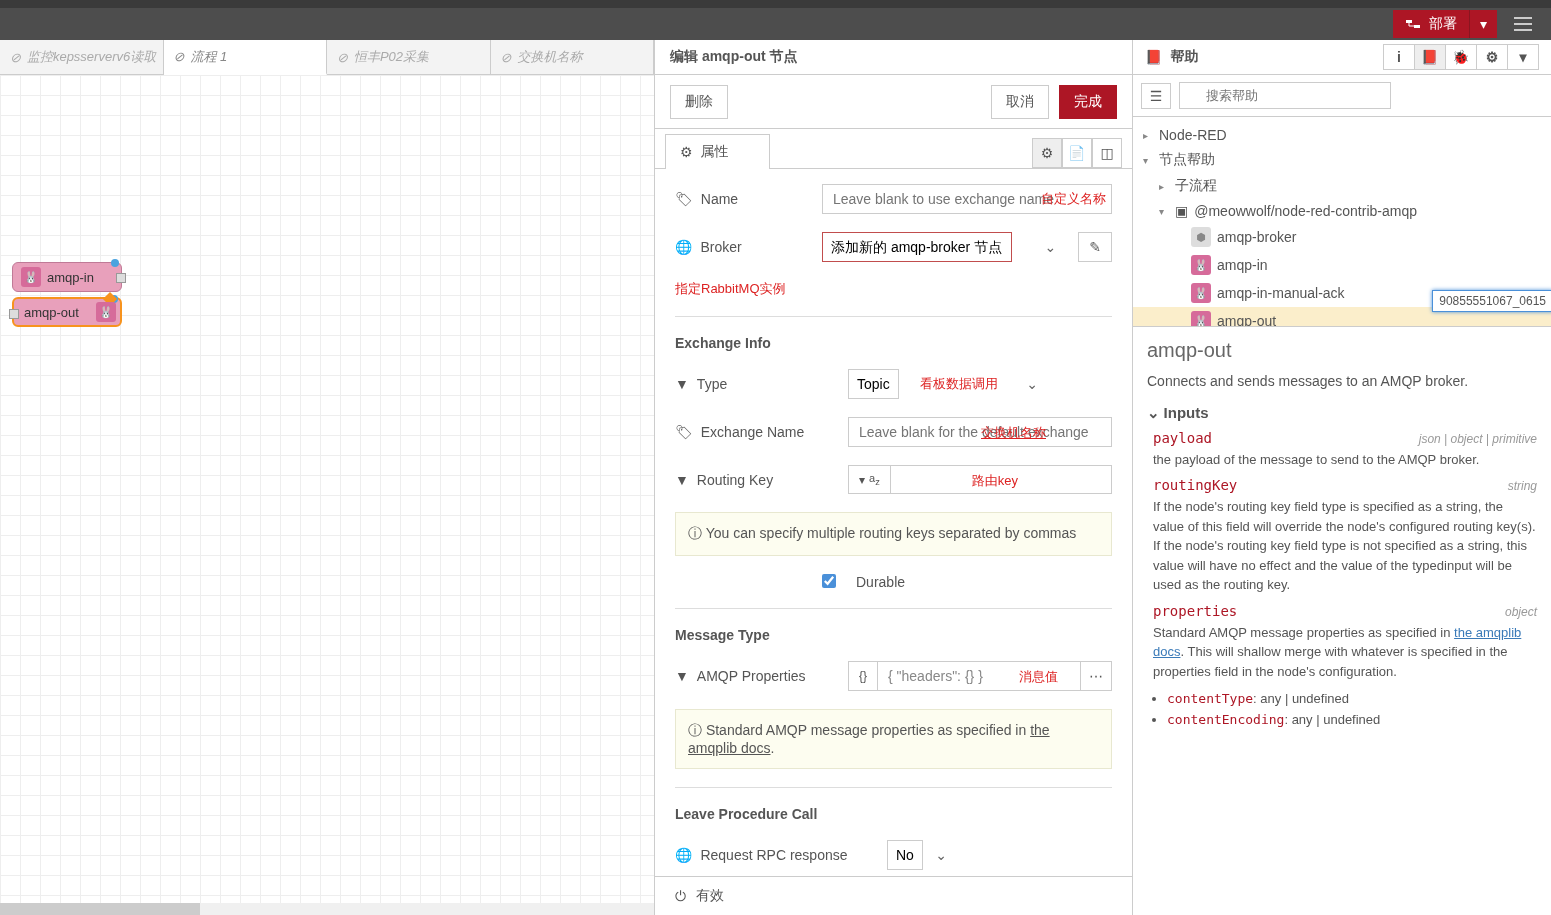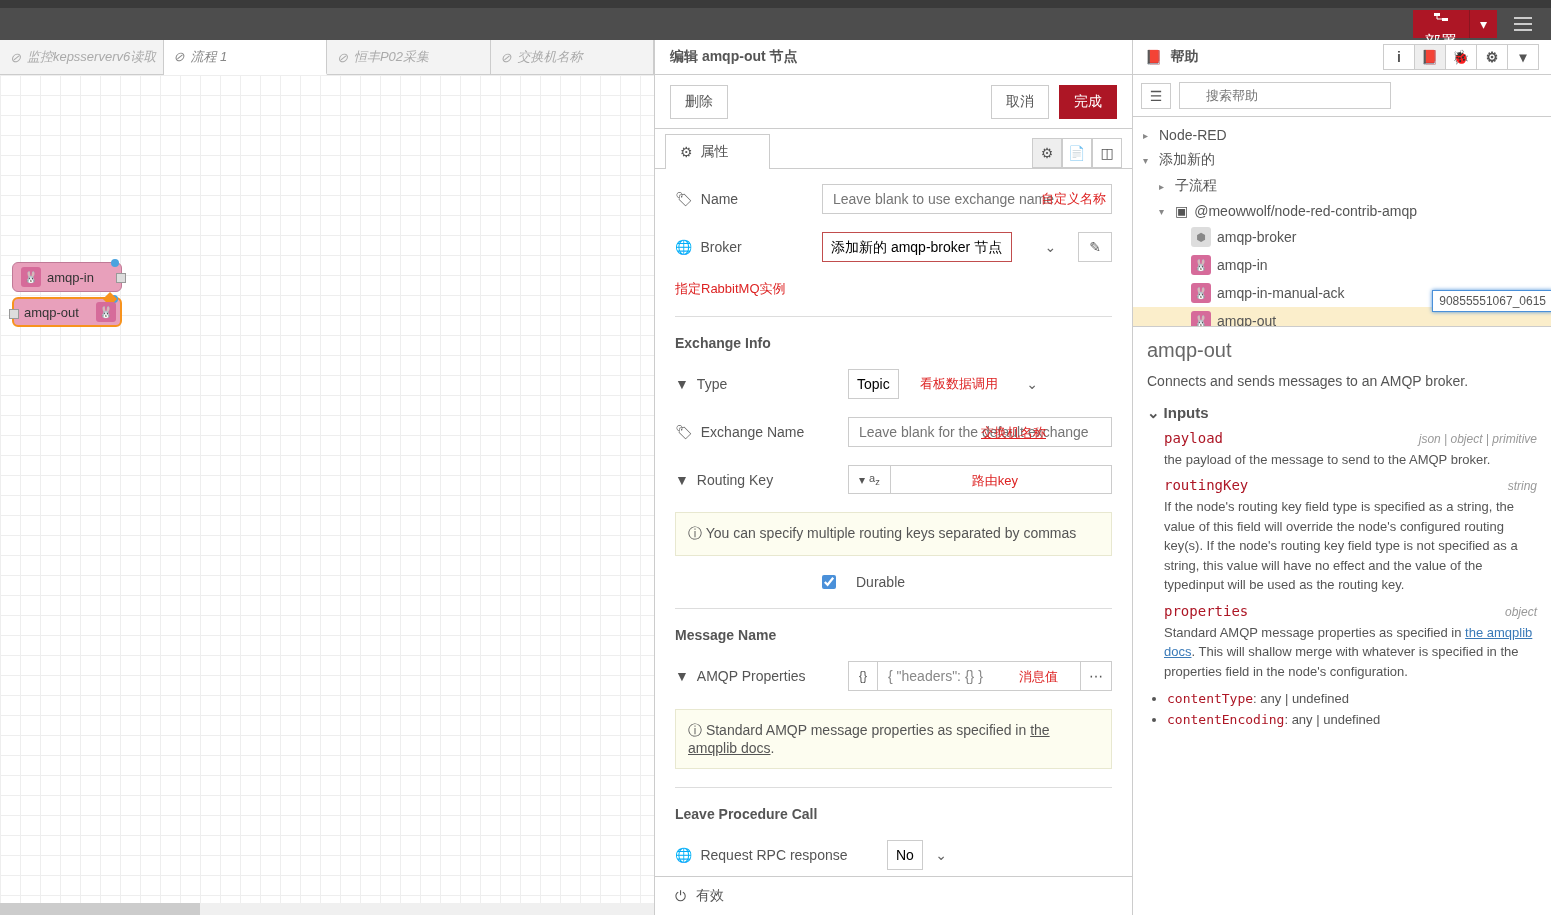--- a/index.html
+++ b/index.html
@@ -1,18 +1,18 @@
 <!DOCTYPE html>
 <html><head>
 <meta charset="utf-8">
 <style>
 * { box-sizing: border-box; margin: 0; padding: 0; }
 body { font-family: "Helvetica Neue", Arial, sans-serif; font-size: 14px; color: #555; background: #fff; overflow: hidden; }
 .topbar { height: 40px; background: #4d4d4d; border-top: 8px solid #3a3a3a; display: flex; align-items: center; justify-content: flex-end; padding-right: 10px; gap: 0; }
-.deploy-btn { background: #ad1625; color: #fff; border: none; height: 28px; padding: 0 12px; display: flex; align-items: center; gap: 8px; cursor: pointer; font-size: 16px; flex-direction: column; }
+.deploy-btn { background: #ad1625; color: #fff; border: none; height: 28px; padding: 0 12px; display: flex; align-items: center; gap: 8px; cursor: pointer; font-size: 14px; }
 .deploy-caret { background: #ad1625; color: #fff; border-left: 1px solid #8a1520; height: 28px; width: 28px; display: flex; align-items: center; justify-content: center; cursor: pointer; }
 .hamburger { color: #ccc; width: 36px; height: 28px; display: flex; align-items: center; justify-content: center; cursor: pointer; margin-left: 8px; }
 .main-container { display: flex; height: calc(915px - 40px); }
 .workspace-col { flex: 0 0 655px; display: flex; flex-direction: column; border-right: 1px solid #ccc; }
 .tabs-bar { height: 35px; display: flex; border-bottom: 1px solid #ccc; background: #f3f3f3; }
 .ws-tab { flex: 1; display: flex; align-items: center; gap: 6px; padding: 0 10px; border-right: 1px solid #ccc; color: #aaa; font-style: italic; cursor: pointer; font-size: 13px; overflow: hidden; white-space: nowrap; }
 .ws-tab.active { background: #fff; color: #888; border-bottom: 2px solid #fff; margin-bottom: -1px; font-style: italic; }
 .ws-canvas { flex: 1; background: #fff; background-image: linear-gradient(#eee 1px, transparent 1px), linear-gradient(90deg, #eee 1px, transparent 1px); background-size: 20px 20px; position: relative; }
 .flow-node { position: absolute; width: 110px; height: 30px; border-radius: 6px; display: flex; align-items: center; padding: 0 8px; font-size: 13px; color: #333; }
 .flow-node-in { top: 187px; left: 12px; background: #e8a0bb; border: 1px solid #c07a97; }
@@ -43,21 +43,21 @@
 .select-wrap { flex: 1; position: relative; }
 .select-caret { position: absolute; right: 10px; top: 50%; transform: translateY(-50%); pointer-events: none; color: #666; }
 .section-title { font-weight: bold; margin: 12px 0 18px; }
 .hr { border: none; border-top: 1px solid #ddd; margin: 12px 0 18px; }
 .note-box { background: #fdfdf0; border: 1px solid #e8e8d0; padding: 12px; color: #555; margin-bottom: 18px; }
 .annot { color: #d22; font-size: 13px; position: absolute; }
 .typed-input { display: flex; flex: 1; }
 .typed-btn { border: 1px solid #ccc; border-right: none; padding: 6px 10px; background: #fff; display: flex; align-items: center; gap: 4px; font-size: 12px; }
 .typed-main { flex: 1; border: 1px solid #ccc; padding: 6px 10px; }
 .typed-expand { border: 1px solid #ccc; border-left: none; padding: 6px 8px; cursor: pointer; }
-.checkbox-row { display: flex; align-items: center; }
+.checkbox-row { display: flex; align-items: flex-start; }
 .cb { width: 14px; height: 14px; accent-color: #4a90d9; }
 .ed-footer { border-top: 1px solid #ccc; padding: 10px 20px; display: flex; align-items: center; gap: 10px; background: #fff; }
 .help-col { flex: 1; display: flex; flex-direction: column; }
 .help-header { height: 35px; border-bottom: 1px solid #ccc; display: flex; align-items: center; padding: 0 12px; gap: 8px; font-weight: bold; }
 .help-header .icons { margin-left: auto; display: flex; gap: 0; }
 .h-icon { width: 32px; height: 26px; border: 1px solid #ccc; display: flex; align-items: center; justify-content: center; cursor: pointer; margin-left: -1px; }
 .h-icon.active { background: #eee; }
 .help-search-row { height: 42px; border-bottom: 1px solid #ccc; display: flex; align-items: center; padding: 0 8px; gap: 8px; }
 .help-list-toggle { width: 30px; height: 26px; border: 1px solid #ccc; display: flex; align-items: center; justify-content: center; }
 .help-search { flex: 1; border: 1px solid #ccc; padding: 5px 8px 5px 26px; font-size: 13px; position: relative; }
@@ -69,21 +69,21 @@
 .tree-item.lv3 { padding-left: 58px; }
 .tree-item.sel { background: #fbeecb; }
 .tree-caret { width: 10px; color: #888; font-size: 10px; }
 .tn-icon { width: 20px; height: 20px; border-radius: 3px; display: flex; align-items: center; justify-content: center; font-size: 11px; color: #fff; }
 .tn-pink { background: #d66b9a; }
 .tn-grey { background: #ddd; color: #888; }
 .help-content { flex: 1; overflow-y: auto; padding: 12px 14px; font-size: 14px; position: relative; }
 .help-content h2 { font-size: 20px; color: #666; margin-bottom: 10px; font-weight: normal; }
 .help-content p { margin-bottom: 12px; line-height: 1.4; color: #555; }
 .help-content h3 { font-size: 15px; margin: 8px 0; display: flex; align-items: center; gap: 4px; cursor: pointer; }
-.help-content dl { margin-left: 17px; }
+.help-content dl { margin-left: 6px; }
 .help-content dt { display: flex; justify-content: space-between; align-items: baseline; margin-top: 6px; }
 .help-content dt .pname { color: #ad1625; font-family: monospace; }
 .help-content dt .ptype { color: #999; font-style: italic; font-size: 12px; }
 .help-content dd { color: #555; font-size: 13px; line-height: 1.5; margin: 4px 0 8px; }
 .help-content a { color: #3a7ab8; text-decoration: underline; }
 .help-content ul { margin-left: 20px; }
 .help-content li { font-size: 13px; color: #555; line-height: 1.6; }
 .help-content code { font-family: monospace; color: #ad1625; }
 .tooltip-box { position: absolute; top: 290px; right: -2px; background: #fff; border: 1px solid #4a90d9; box-shadow: 0 0 4px #4a90d9; padding: 3px 6px; font-size: 12px; z-index: 10; }
 .icon { display: inline-flex; }
@@ -240,21 +240,21 @@
       <div class="note-box">
         <span>ⓘ</span> <span>You can specify multiple routing keys separated by commas</span>
       </div>
 
       <div class="form-row checkbox-row">
         <div class="form-label"></div>
         <input type="checkbox" class="cb" checked="" style="">
         <span style="margin-left:8px;">Durable</span>
       </div>
       <hr class="hr">
-      <div class="section-title">Message Name</div>
+      <div class="section-title">Message Type</div>
 
       <div class="form-row">
         <div class="form-label">
             <span>▼</span>
             <span>AMQP Properties</span>
           </div>
         <div style="width:14px;"></div>
         <div class="typed-input">
           <div class="typed-btn">{}</div>
           <div class="typed-main" style="color:#888;">{ "headers": {} }</div>
@@ -305,21 +305,21 @@
         <input class="help-search" placeholder="搜索帮助" style="">
       </div>
     </div>
     <div class="help-tree">
       <div class="tree-item">
           <span class="tree-caret">▸</span>
           <span>Node-RED</span>
         </div>
       <div class="tree-item">
           <span class="tree-caret">▾</span>
-          <span>添加新的</span>
+          <span>节点帮助</span>
         </div>
       <div class="tree-item lv1">
           <span class="tree-caret">▸</span>
           <span>子流程</span>
         </div>
       <div class="tree-item lv1">
           <span class="tree-caret">▾</span>
           <span>▣</span>
           <span>@meowwolf/node-red-contrib-amqp</span>
         </div>

